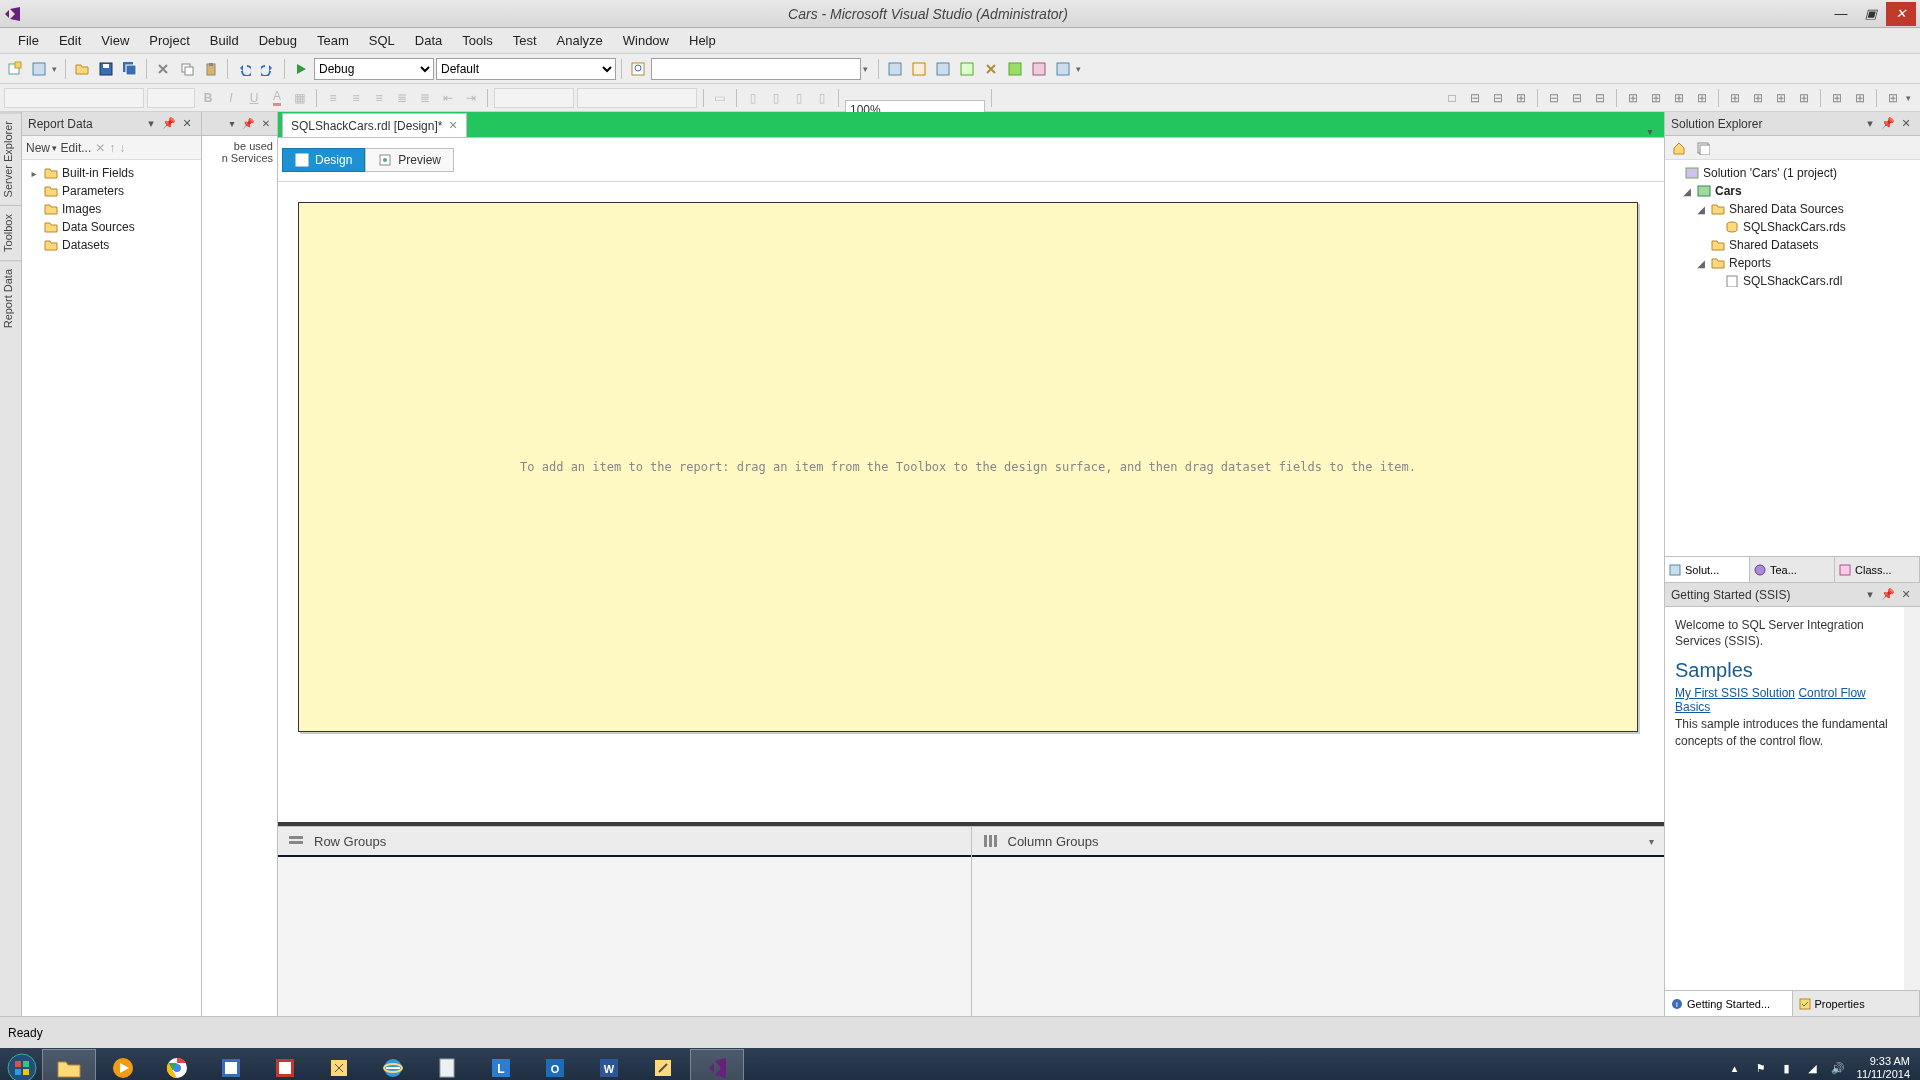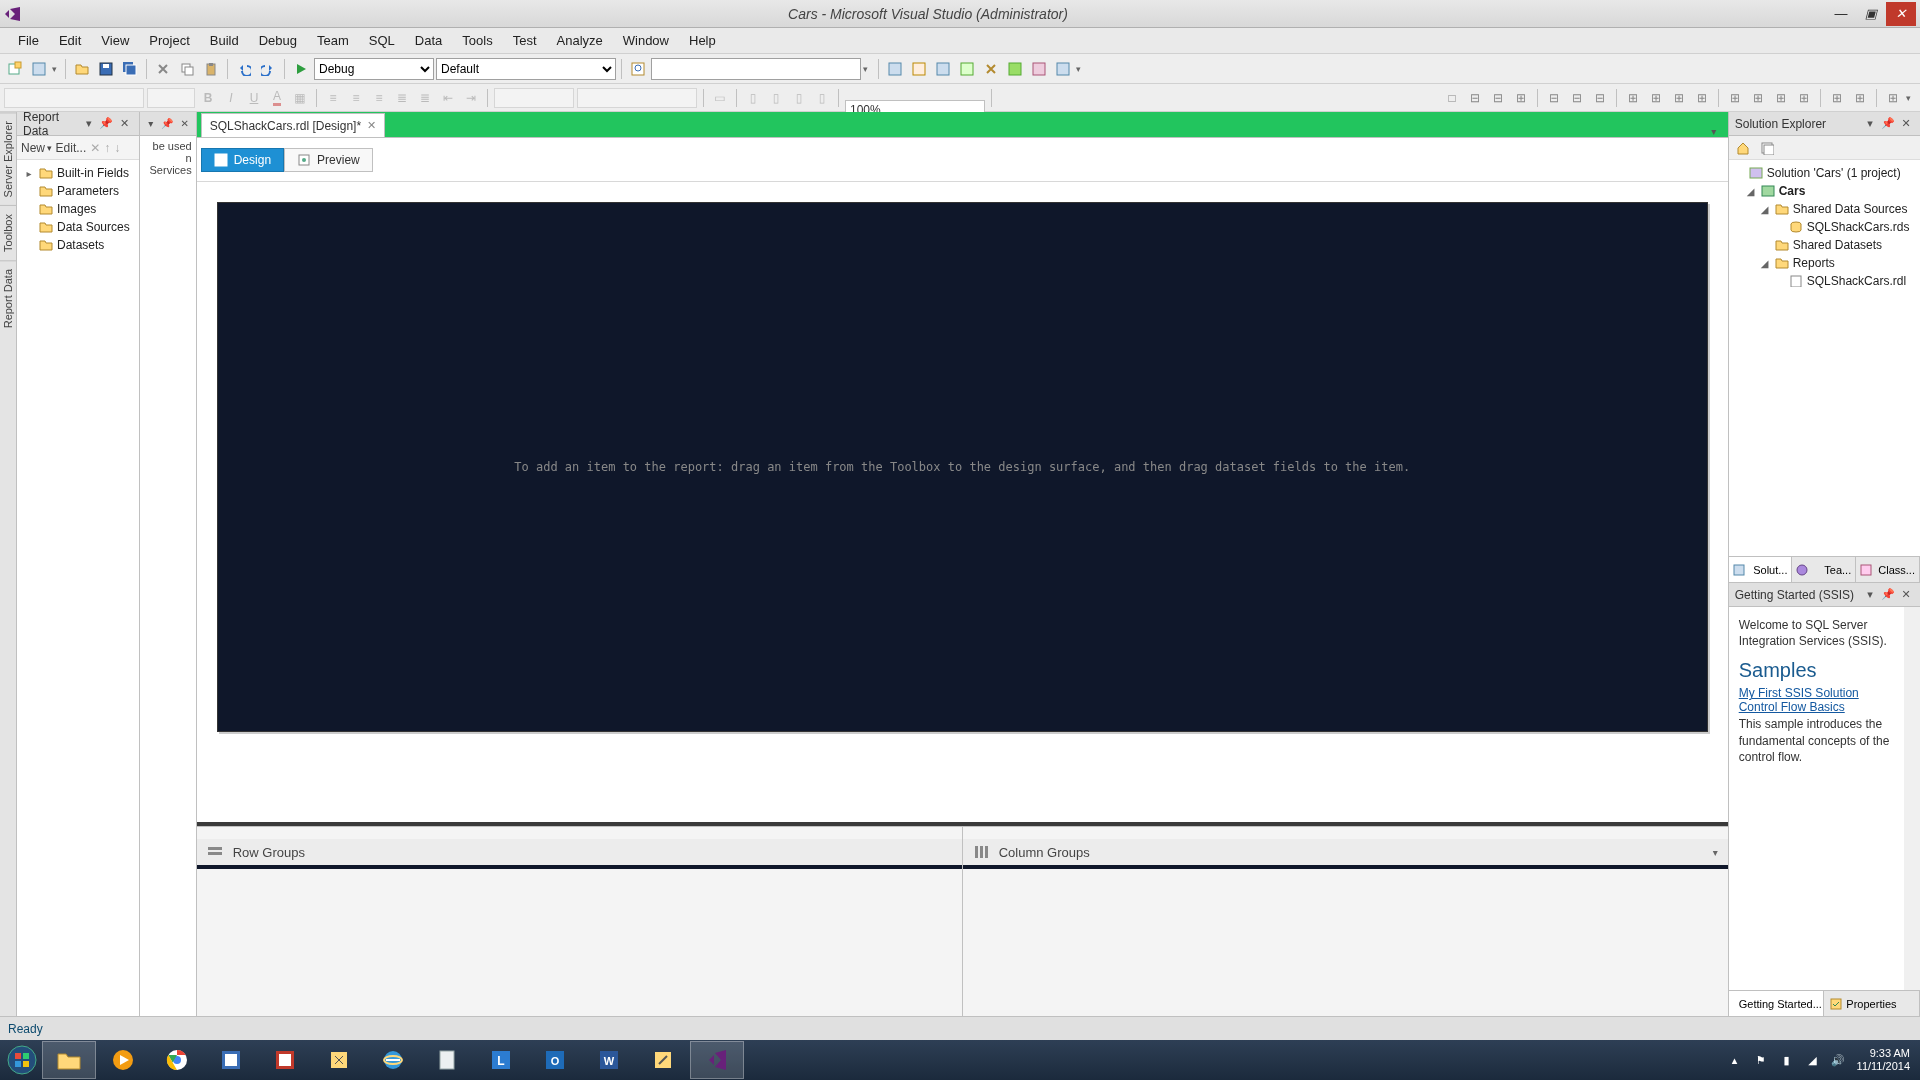--- a/index.html
+++ b/index.html
@@ -45,50 +45,50 @@
 .doc-tab { height:24px; background:#fff; border:1px solid #c0c0c0; border-bottom:none; padding:3px 8px; display:flex; align-items:center; gap:6px; font-size:12px; color:#333; }
 .doc-tab .close { color:#888; font-size:11px; }
 .doc-tabs .spacer{flex:1;}
 .doc-tabs .drop{width:16px; text-align:center; color:#555; margin-right:6px; font-size:10px;}
 .design-tabs { height:44px; background:#fff; display:flex; align-items:center; padding-left:4px; border-bottom:1px solid #d8d8d8; }
 .design-tab { height:24px; padding:3px 12px; display:flex; align-items:center; gap:6px; font-size:12px; border:1px solid #c0c0c0; }
 .design-tab.active { background:#1e90d4; color:#fff; border-color:#1777b0; }
 .design-tab.inactive { background:#f8f8f8; color:#333; }
 .design-surface { flex:1; display:flex; flex-direction:column; }
 .canvas-area { flex:1; padding:20px; background:#fff; }
-.report-canvas { width:1491px; height:530px; background:#0f172a; border:1px solid #333; box-shadow: 2px 2px 0 rgba(0,0,0,0.2); display:flex; align-items:center; justify-content:center; }
+.report-canvas { width:1340px; height:530px; background:#fef9c3; border:1px solid #333; box-shadow: 2px 2px 0 rgba(0,0,0,0.2); display:flex; align-items:center; justify-content:center; }
 .report-canvas .hint { color:#888; font-size:12px; text-align:center; font-family: Consolas, monospace; }
 .splitter-h { height:4px; background:#3a3a3a; }
 .groups { height:190px; display:flex; background:#f4f4f4; border-top:1px solid #c0c0c0; }
 .group-col { flex:1; display:flex; flex-direction:column; border-right:1px solid #c0c0c0; }
 .group-col:last-child{border-right:none;}
-.group-header { height:30px; display:flex; align-items:center; padding:0 10px; gap:10px; background:#ececec; border-bottom:4px solid #0f172a; font-size:13px; color:#444;margin-top:12px; }
+.group-header { height:30px; display:flex; align-items:center; padding:0 10px; gap:10px; background:#ececec; border-bottom:2px solid #0f172a; font-size:13px; color:#444; }
 .group-header .gicon { width:16px; height:14px; }
 .group-header .gdrop { margin-left:auto; color:#666; font-size:10px; }
 .right { width: 256px; display:flex; flex-direction:column; border-left:1px solid #c0c0c0; background:#fff; }
 .sol-toolbar { height:24px; background:#f0f0f0; display:flex; align-items:center; padding:0 4px; gap:4px; border-bottom:1px solid #ddd; }
 .sol-toolbar .tbtn{ width:20px; height:20px; display:flex; align-items:center; justify-content:center; }
 .sol-tree { flex:0 0 auto; height: 396px; padding:4px 2px; font-size:12px; overflow:auto; }
 .sol-node { display:flex; align-items:center; padding:2px 2px; gap:4px; color:#222; }
 .sol-node .expander { width:12px; text-align:center; font-size:10px; color:#666; }
 .sol-node .icon { width:14px; height:12px; }
 .indent1{ padding-left:14px;} .indent2{padding-left:28px;} .indent3{padding-left:42px;}
 .sol-node .bold{font-weight:bold;}
 .sol-tabs { height:26px; display:flex; border-top:1px solid #c0c0c0; }
-.sol-tabs .stab { flex:1; display:flex; align-items:center; justify-content:space-between; gap:4px; font-size:11px; background:#e8e8e8; border-right:1px solid #c0c0c0; padding:0 4px; overflow:hidden; white-space:nowrap; text-overflow:ellipsis; }
+.sol-tabs .stab { flex:1; display:flex; align-items:center; justify-content:flex-start; gap:4px; font-size:11px; background:#e8e8e8; border-right:1px solid #c0c0c0; padding:0 4px; overflow:hidden; white-space:nowrap; text-overflow:ellipsis; }
 .sol-tabs .stab.active{ background:#fff; }
 .getting { flex:1; display:flex; flex-direction:column; border-top:1px solid #c0c0c0; }
 .getting .body{ flex:1; padding:8px 10px; font-size:12px; color:#333; overflow:auto; border-right: 16px solid #f0f0f0; }
 .getting .body h2{ font-size:20px; font-weight:300; color:#1a5b8f; margin:8px 0 4px 0; }
 .getting .body a{ color:#1358a0; text-decoration:underline; font-size:12px;margin-top:40px; }
 .getting .body p{ margin:2px 0 10px 0; line-height:1.35; }
 .getting .bottom-tabs{ height:26px; display:flex; border-top:1px solid #c0c0c0; }
 .getting .bottom-tabs .stab{ flex:1; display:flex; align-items:center; gap:4px; padding:0 6px; background:#e8e8e8; border-right:1px solid #c0c0c0; font-size:11px; overflow:hidden; white-space:nowrap;}
 .getting .bottom-tabs .stab.active{background:#fff;}
-.statusbar { height:24px; background:#e0e0e0; display:flex; align-items:center; padding:0 8px; font-size:12px; color:#0c4a6e; border-top:1px solid #c0c0c0; }
+.statusbar { height:32px; background:#e0e0e0; display:flex; align-items:center; padding:0 8px; font-size:12px; color:#000000; border-top:1px solid #c0c0c0; }
 .taskbar { height:40px; background: linear-gradient(#2e3f55,#1b2a3c); display:flex; align-items:center; padding:0 2px; }
 .taskbar .start { width:40px; height:40px; display:flex; align-items:center; justify-content:center; }
 .taskbar .titem { width:54px; height:38px; display:flex; align-items:center; justify-content:center; border:1px solid transparent; }
 .taskbar .titem.active { background: rgba(255,255,255,0.15); border-color: rgba(255,255,255,0.3); }
 .taskbar .tray{ margin-left:auto; display:flex; align-items:center; color:#fff; gap:10px; padding-right:8px; font-size:11px; }
 .tray .clock{ text-align:right; line-height:1.2; }
 .tray .ticon{ width:16px; height:16px; display:flex; align-items:center; justify-content:center; }
 svg{display:block;}
 </style>
 </head>

